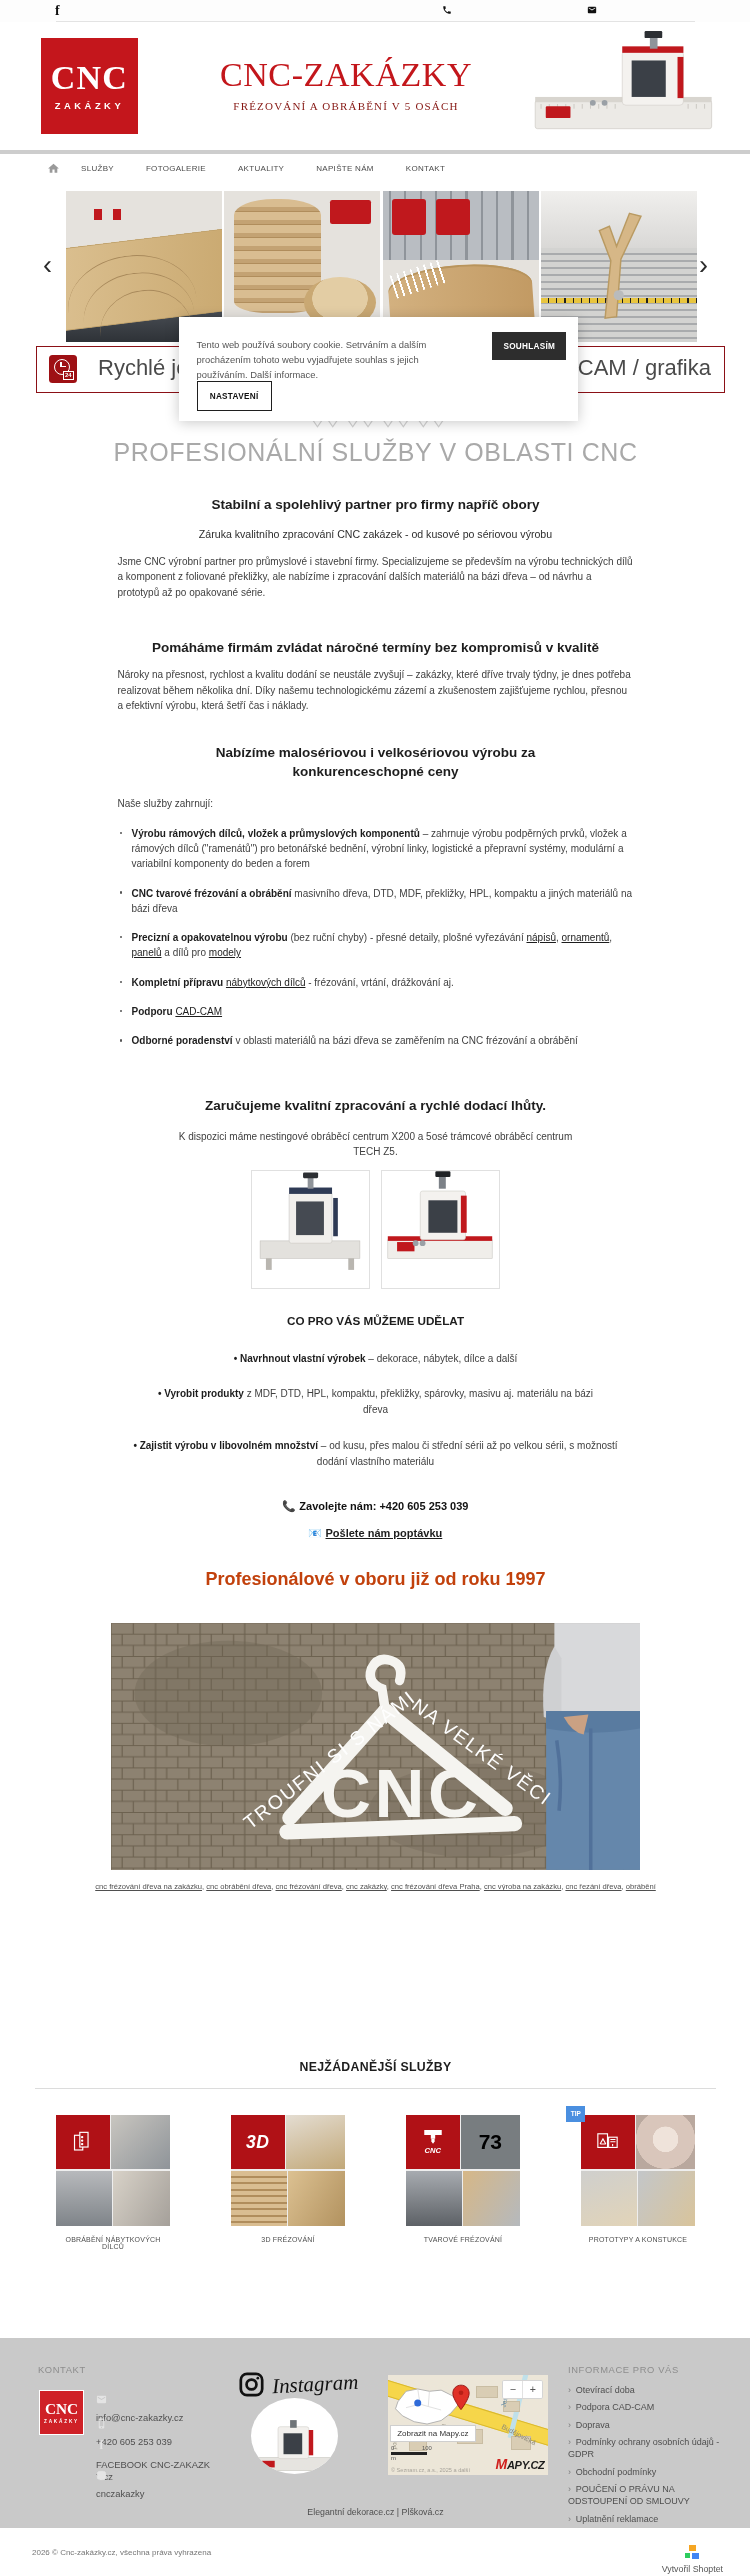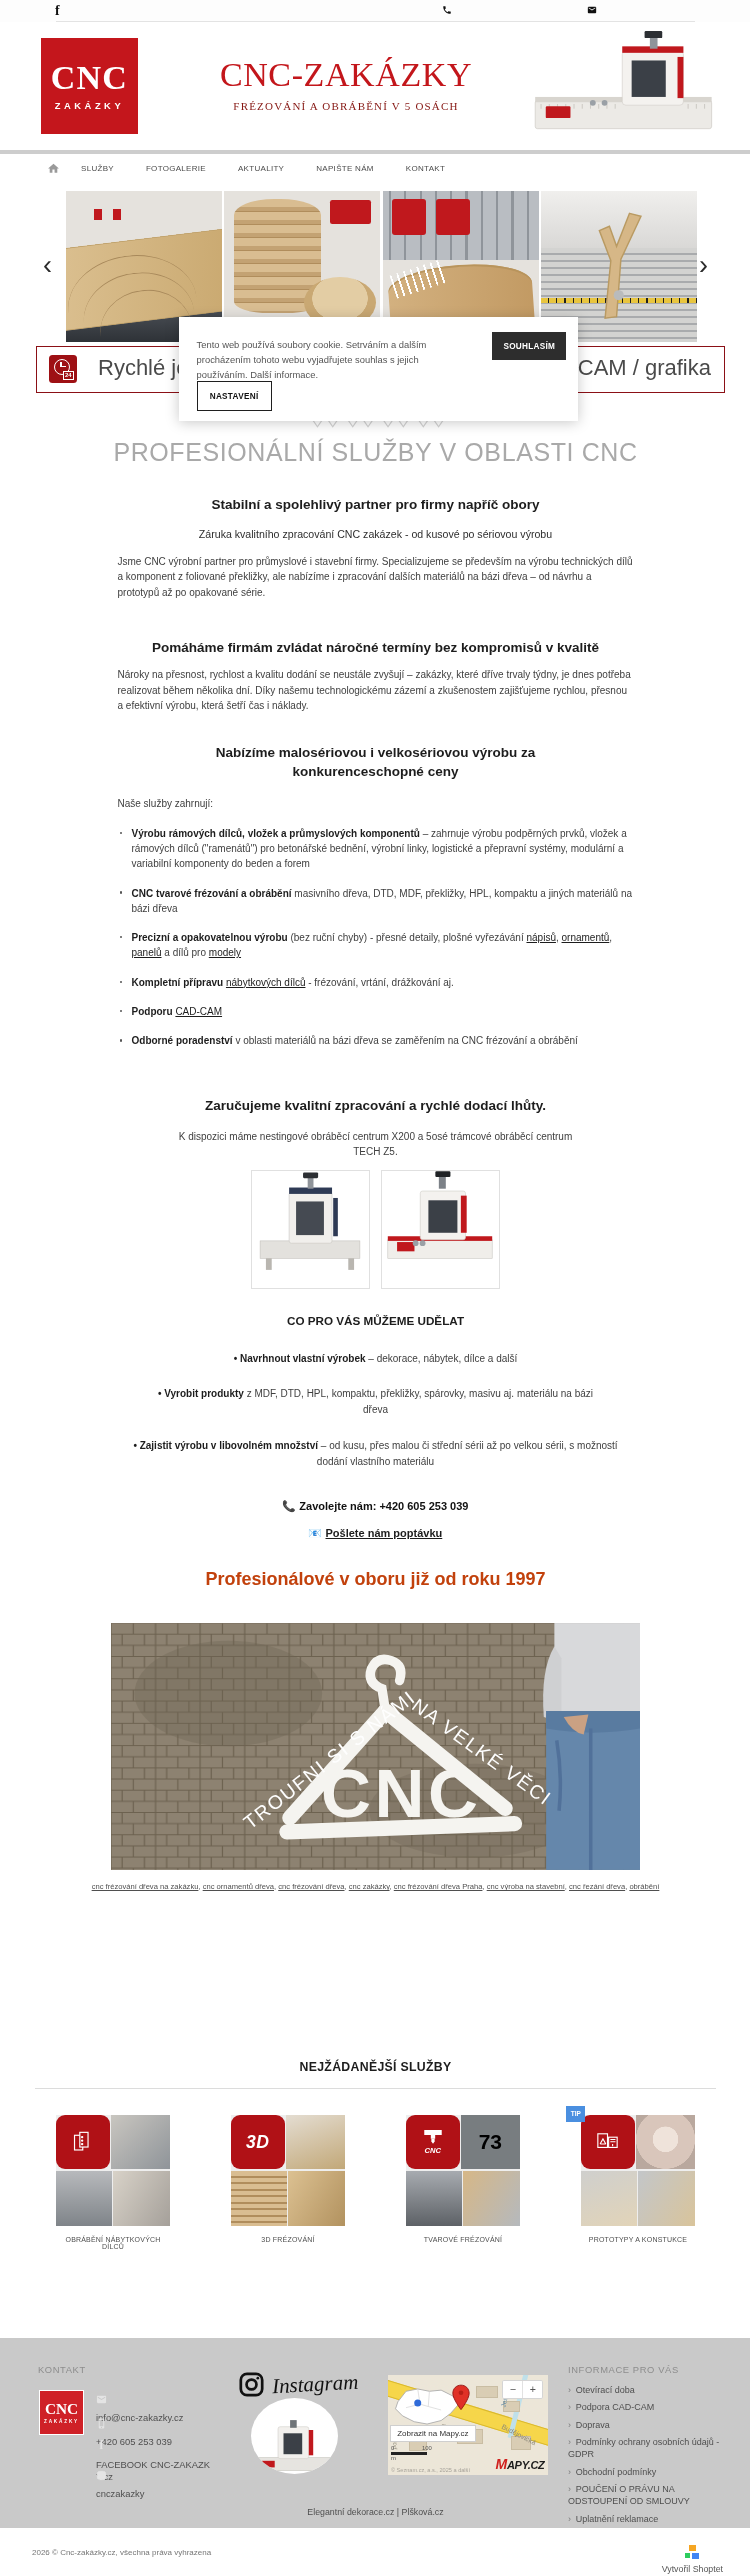--- a/index.html
+++ b/index.html
@@ -129,21 +129,21 @@
   
   .popular{position:absolute;top:2052px;left:0;width:100%;}
   .popular h2{margin:8.2px 0 0;text-align:center;font-size:12.3px;font-weight:bold;color:#1d1d1d;
               letter-spacing:0.3px;}
   .divider{width:681px;height:1.2px;background:#dcdcdc;margin:14px auto 0;}
   .cards{width:639px;margin:26px auto 0;display:flex;justify-content:space-between;}
   .card{width:114px;position:relative;cursor:pointer;text-decoration:none;display:block;}
   .card-img{width:114px;height:111px;position:relative;background:#eee;}
   .tile{position:absolute;overflow:hidden;}
   .tile.red{left:0;top:0;width:47%;height:48%;background:#b01116;display:flex;flex-direction:column;
-            align-items:center;justify-content:center;gap:1.2px;border-radius:9px;}
+            align-items:center;justify-content:center;gap:1.2px;}
   .tile.tr{right:0;top:0;width:52%;height:48%;}
   .tile.bl{left:0;bottom:0;width:49%;height:50%;}
   .tile.br{right:0;bottom:0;width:50%;height:50%;}
   .card-label{margin-top:9.4px;text-align:center;font-size:7px;color:#4e4e4e;letter-spacing:0.2px;}
   .tip-badge{position:absolute;left:-14.7px;top:-9.4px;width:19px;height:16px;background:#4a8fe0;
              color:#fff;font-size:6.5px;font-weight:bold;display:flex;align-items:center;
              justify-content:center;z-index:3;}
   .i3d{font-size:17.6px;font-weight:900;font-style:italic;color:#fff;letter-spacing:0.6px;}
   .icnc{font-size:7.6px;font-style:italic;font-weight:bold;color:#fff;}
   .num73{width:100%;height:100%;background:#787d80;display:flex;align-items:center;
@@ -434,21 +434,21 @@
           <path d="M468 150 L672 316" stroke-width="26"></path>
           <path d="M300 356 L688 342" stroke-width="26"></path>
         </g>
         <text x="358" y="330" font-family="Liberation Sans, sans-serif" font-size="118" font-weight="bold" fill="#f5f4f0" letter-spacing="6">CNC</text>
         <text transform="rotate(-38 340 250)" x="196" y="268" fill="#fefefe" font-size="33" letter-spacing="3" font-family="Liberation Sans, sans-serif">TROUFNI SI S NÁMI</text>
         <text transform="rotate(36 600 240)" x="472" y="216" fill="#fefefe" font-size="33" letter-spacing="3" font-family="Liberation Sans, sans-serif">NA VELKÉ VĚCI</text>
       </svg>
     </div>
 
     <p class="seo">
-      <a>cnc frézování dřeva na zakázku</a><span>, </span><a>cnc ornamentů dřeva</a><span>, </span><a>cnc frézování dřeva</a><span>, </span><a>cnc zakázky</a><span>, </span><a>cnc frézování dřeva Praha</a><span>, </span><a>cnc výroba na stavební</a><span>, </span><a>cnc řezání dřeva</a><span>, </span><a>obrábění</a>
+      <a>cnc frézování dřeva na zakázku</a><span>, </span><a>cnc obrábění dřeva</a><span>, </span><a>cnc frézování dřeva</a><span>, </span><a>cnc zakázky</a><span>, </span><a>cnc frézování dřeva Praha</a><span>, </span><a>cnc výroba na zakázku</a><span>, </span><a>cnc řezání dřeva</a><span>, </span><a>obrábění</a>
     </p>
   </div>
 
   <div class="popular">
     <h2>NEJŽÁDANĚJŠÍ SLUŽBY</h2>
     <div class="divider"></div>
     <div class="cards">
 
       <a class="card">
         <div class="card-img">

